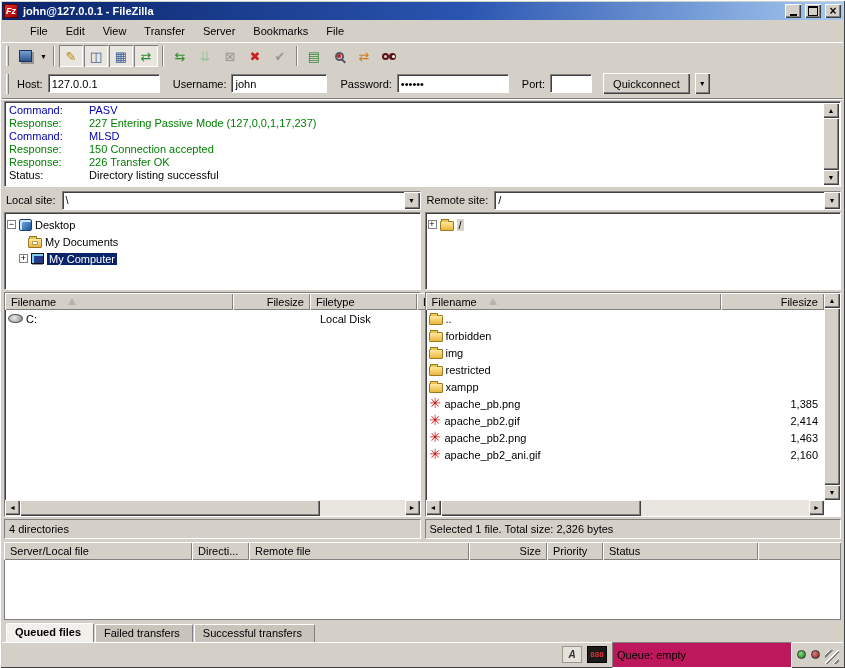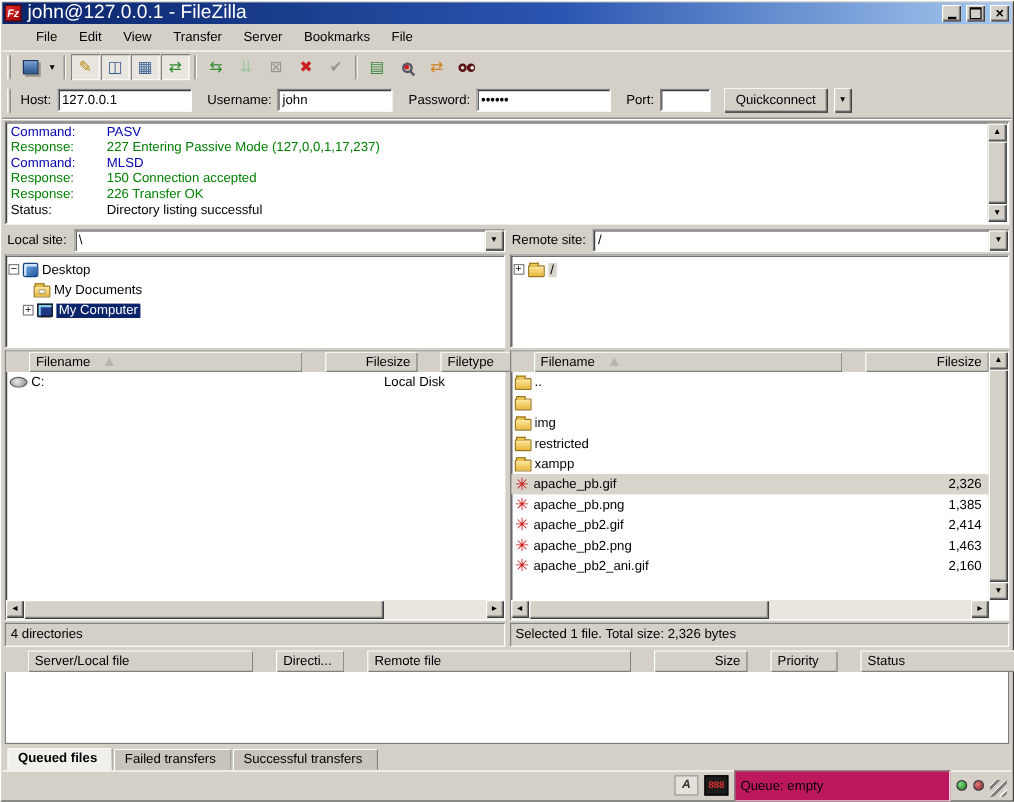--- a/index.html
+++ b/index.html
@@ -11,21 +11,21 @@
     box-shadow: inset 1px 1px 0 #ffffff, inset -1px -1px 0 #404040;
     display:flex; flex-direction:column; overflow:hidden;
   }
 
   
   .titlebar { height:18px; flex:0 0 18px; display:flex; align-items:center; gap:3px;
     background:linear-gradient(90deg,#0a246a 0%,#2a55b0 55%,#a6caf0 100%); padding:0 2px; }
   .app-icon { width:14px; height:14px; background:linear-gradient(135deg,#e03030,#a00000);
     border:1px solid #600; color:#fff; font-weight:bold; font-style:italic; font-size:9px;
     display:flex; align-items:center; justify-content:center; }
-  .title-text { color:#fff; font-weight:normal; font-size:16px; flex:1; padding-left:2px; }
+  .title-text { color:#fff; font-weight:bold; font-size:11px; flex:1; padding-left:2px; }
   .winbtn { width:16px; height:14px; background:#d4d0c8; margin-left:1px;
     box-shadow: inset 1px 1px 0 #fff, inset -1px -1px 0 #404040, inset -2px -2px 0 #808080;
     display:flex; align-items:center; justify-content:center; font-size:9px; font-weight:bold; }
   .glyph-min::before { content:""; display:block; width:7px; height:2px; background:#000; margin-top:7px; }
   .glyph-max::before { content:""; display:block; width:8px; height:7px; border:1px solid #000; border-top-width:2px; }
   .glyph-close::before { content:"×"; font-size:12px; line-height:10px; }
 
   
   .menubar { height:23px; flex:0 0 23px; display:flex; align-items:center; padding-left:20px; gap:2px;
     border-bottom:1px solid #fff; }
@@ -118,21 +118,21 @@
     border:1px solid #555; border-radius:50%; }
   .ico-imgfile { width:13px; height:13px; color:#cc1111; font-size:14px; line-height:13px; font-weight:bold; text-align:center; }
   .ico-imgfile::before { content:"✳"; }
 
   
   .listbox { flex:1; background:#fff; position:relative; margin-top:2px; min-height:0;
     border:1px solid #808080; border-bottom-color:#fff; border-right-color:#fff;
     box-shadow: inset 1px 1px 0 #404040; display:flex; flex-direction:column; }
   .lheader { height:17px; flex:0 0 17px; display:flex; background:#d4d0c8; }
   .hcell { background:#d4d0c8; padding:1px 6px; display:flex; align-items:center; white-space:nowrap; overflow:hidden;
-    box-shadow: inset 1px 1px 0 #fff, inset -1px -1px 0 #808080; margin-left: 19px; }
+    box-shadow: inset 1px 1px 0 #fff, inset -1px -1px 0 #808080; }
   .hcell.right { justify-content:flex-end; }
   .sort-tri { width:0; height:0; border-left:4px solid transparent; border-right:4px solid transparent;
     border-bottom:7px solid #b8b4ac; margin-left:12px; }
   .lbody { flex:1; overflow:hidden; position:relative; }
   .frow { display:flex; align-items:center; height:17px; gap:3px; padding-left:3px; white-space:nowrap; }
   .frow .fname { overflow:hidden; }
   .frow .fsize { text-align:right; }
   .row-sel { background:#d8d4cc; }
   .hscroll { height:16px; flex:0 0 16px; background:#e9e6e0; display:flex; }
   .hthumb { background:#d4d0c8; box-shadow: inset 1px 1px 0 #fff, inset -1px -1px 0 #404040, inset -2px -2px 0 #808080; }
@@ -381,41 +381,37 @@
           <span class="hcell rc-size right">Filesize</span>
         </div>
         <div class="lbody" style="margin-right:16px">
           <div class="frow">
               <span class="ico ico-folder"></span>
               <span class="fname rc-name">..</span>
               <span class="fsize rc-size"></span>
             </div>
           <div class="frow">
               <span class="ico ico-folder"></span>
+              <span class="fname rc-name">forbidden</span>
               <span class="fsize rc-size"></span>
             </div>
           <div class="frow">
               <span class="ico ico-folder"></span>
               <span class="fname rc-name">img</span>
               <span class="fsize rc-size"></span>
             </div>
           <div class="frow">
               <span class="ico ico-folder"></span>
               <span class="fname rc-name">restricted</span>
               <span class="fsize rc-size"></span>
             </div>
           <div class="frow">
               <span class="ico ico-folder"></span>
               <span class="fname rc-name">xampp</span>
               <span class="fsize rc-size"></span>
-            </div>
-          <div class="frow row-sel">
-              <span class="ico ico-imgfile"></span>
-              <span class="fname rc-name">apache_pb.gif</span>
-              <span class="fsize rc-size">2,326</span>
             </div>
           <div class="frow">
               <span class="ico ico-imgfile"></span>
               <span class="fname rc-name">apache_pb.png</span>
               <span class="fsize rc-size">1,385</span>
             </div>
           <div class="frow">
               <span class="ico ico-imgfile"></span>
               <span class="fname rc-name">apache_pb2.gif</span>
               <span class="fsize rc-size">2,414</span>

